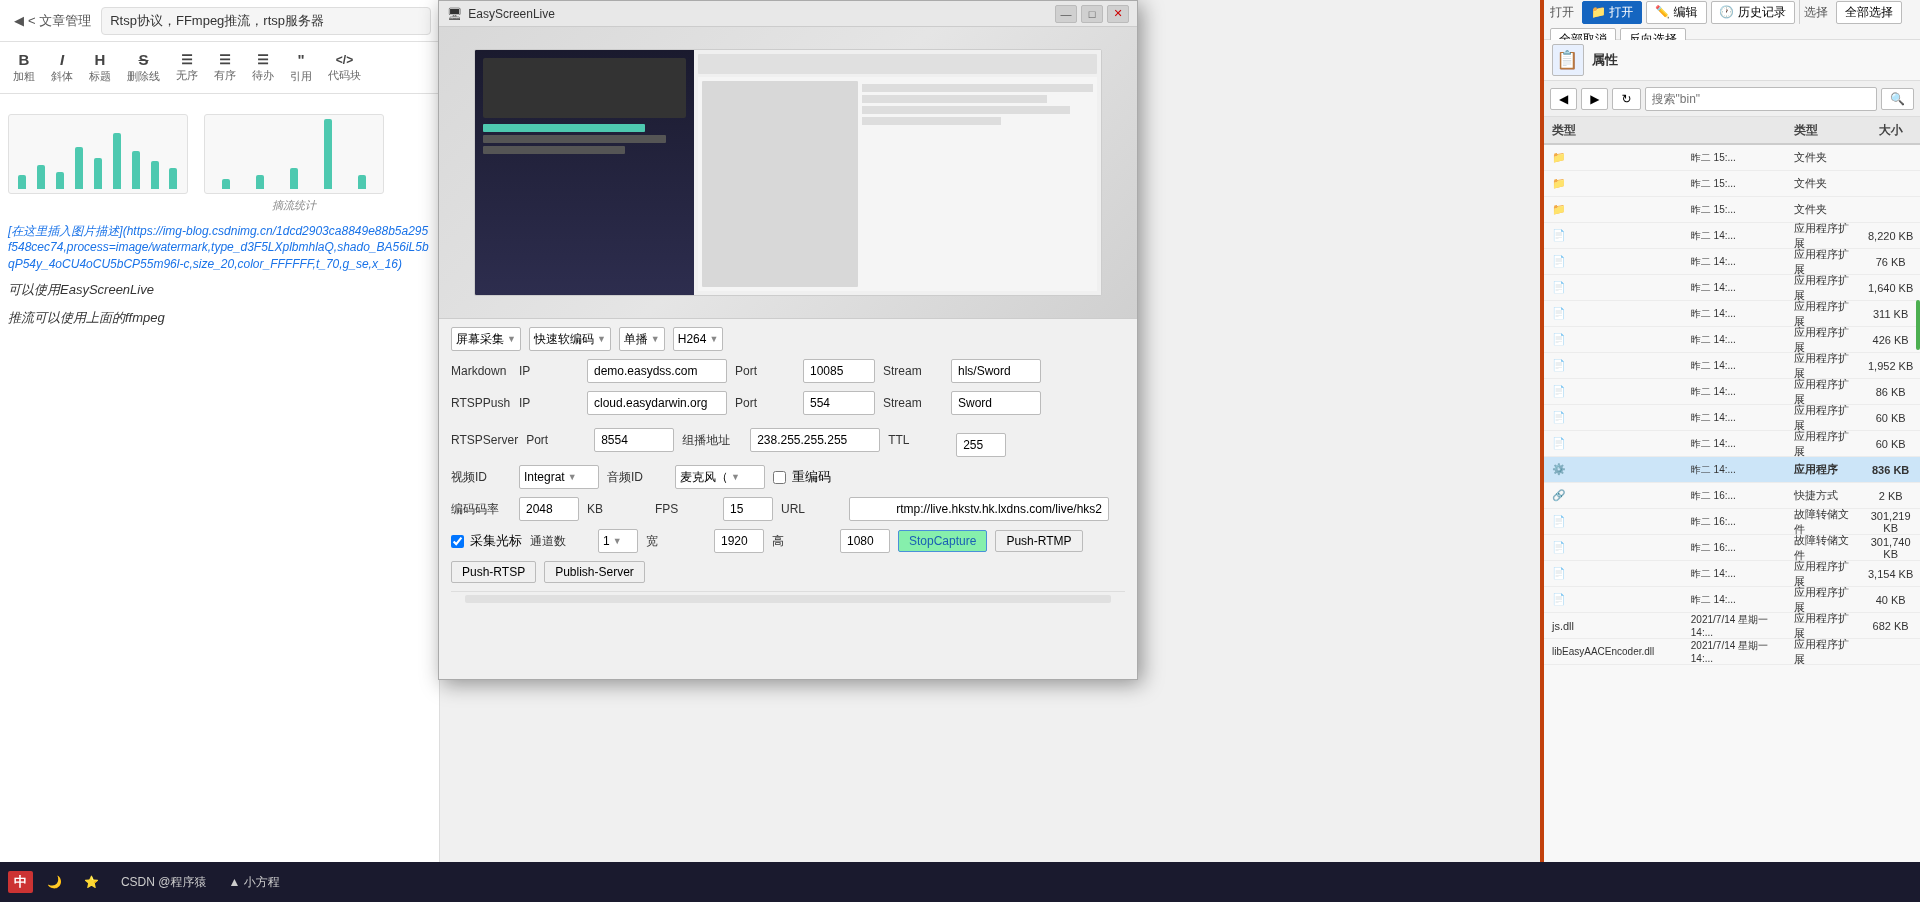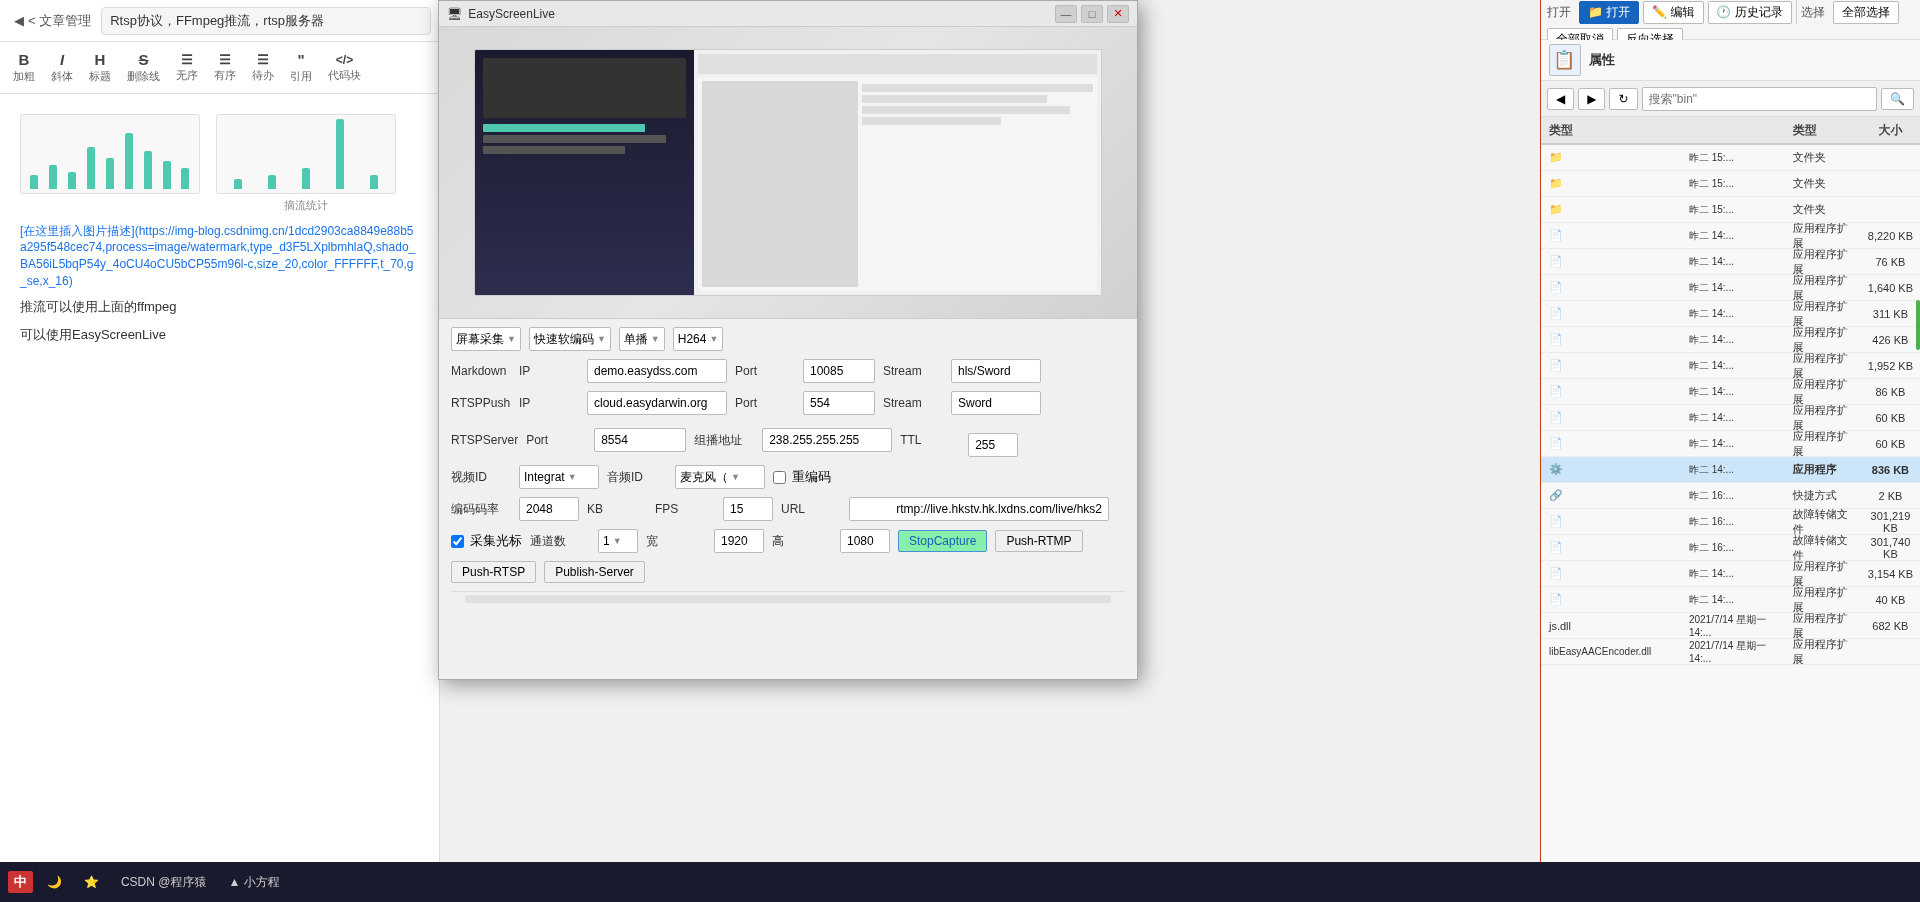--- a/index.html
+++ b/index.html
@@ -68,25 +68,26 @@
       gap: 1px; cursor: pointer; padding: 3px 5px;
       color: #444; font-size: 12px; border-radius: 3px;
     }
     .format-btn .icon-label { font-size: 11px; color: #666; }
     .format-btn .icon-char { font-size: 15px; font-weight: bold; }
     .format-btn .icon-char.italic { font-style: italic; }
     .format-btn .icon-char.strikethrough { text-decoration: line-through; }
 
     .editor-content {
       flex: 1;
-      padding: 12px 20px;
+      padding: 12px 8px;
       overflow-y: auto;
       color: #333;
       line-height: 1.7;
       font-size: 13px;
+      font-style: italic;
     }
 
     .editor-content .chart-placeholder {
       display: flex; gap: 16px; margin: 8px 0;
     }
 
     .mini-chart {
       width: 180px; height: 80px;
       background: #f8f8f8;
       border: 1px solid #e0e0e0;
@@ -250,21 +251,21 @@
       background: #fff;
       border-radius: 2px;
       padding: 2px 6px;
       font-size: 12px;
       height: 24px;
     }
 
     .port-input { width: 72px; }
     .stream-input { width: 90px; }
     .ip-input { width: 140px; }
-    .medium-input { width: 92px; }
+    .medium-input { width: 80px; }
 
     .btn {
       border: 1px solid #bbb;
       background: #f0f0f0;
       border-radius: 2px;
       padding: 3px 10px;
       font-size: 12px;
       cursor: pointer;
       white-space: nowrap;
     }
@@ -321,21 +322,21 @@
       border-radius: 2px;
     }
 
     
     .file-manager {
       position: absolute;
       right: 0; top: 0;
       width: 380px;
       height: 902px;
       background: #f8f8f8;
-      border-left: 1px solid #c2410c;
+      border-left: 4px solid #c2410c;
       display: flex;
       flex-direction: column;
     }
 
     .fm-btn {
       border: 1px solid #bbb;
       background: #fff;
       border-radius: 2px;
       padding: 3px 8px;
       font-size: 12px;
@@ -573,22 +574,22 @@
             <div class="chart-bar" style="height:30%"></div>
             <div class="chart-bar" style="height:100%"></div>
             <div class="chart-bar" style="height:20%"></div>
           </div>
         </div>
         <div class="chart-title-sm">摘流统计</div>
       </div>
     </div>
 
     <p class="img-placeholder">[在这里插入图片描述](https://img-blog.csdnimg.cn/1dcd2903ca8849e88b5a295f548cec74,process=image/watermark,type_d3F5LXplbmhlaQ,shado_BA56iL5bqP54y_4oCU4oCU5bCP55m96l-c,size_20,color_FFFFFF,t_70,g_se,x_16)</p>
+    <p>可以使用EasyScreenLive</p>
     <p>推流可以使用上面的ffmpeg</p>
-    <p>可以使用EasyScreenLive</p>
   </div>
 
   <div class="status-bar">
     <span>Markdown</span>
     <span>5297 字数</span>
     <span>87 行数</span>
     <span>当前行 85,</span>
     <span>当前列 4</span>
     <span>文章已保存14:43:10</span>
   </div>

